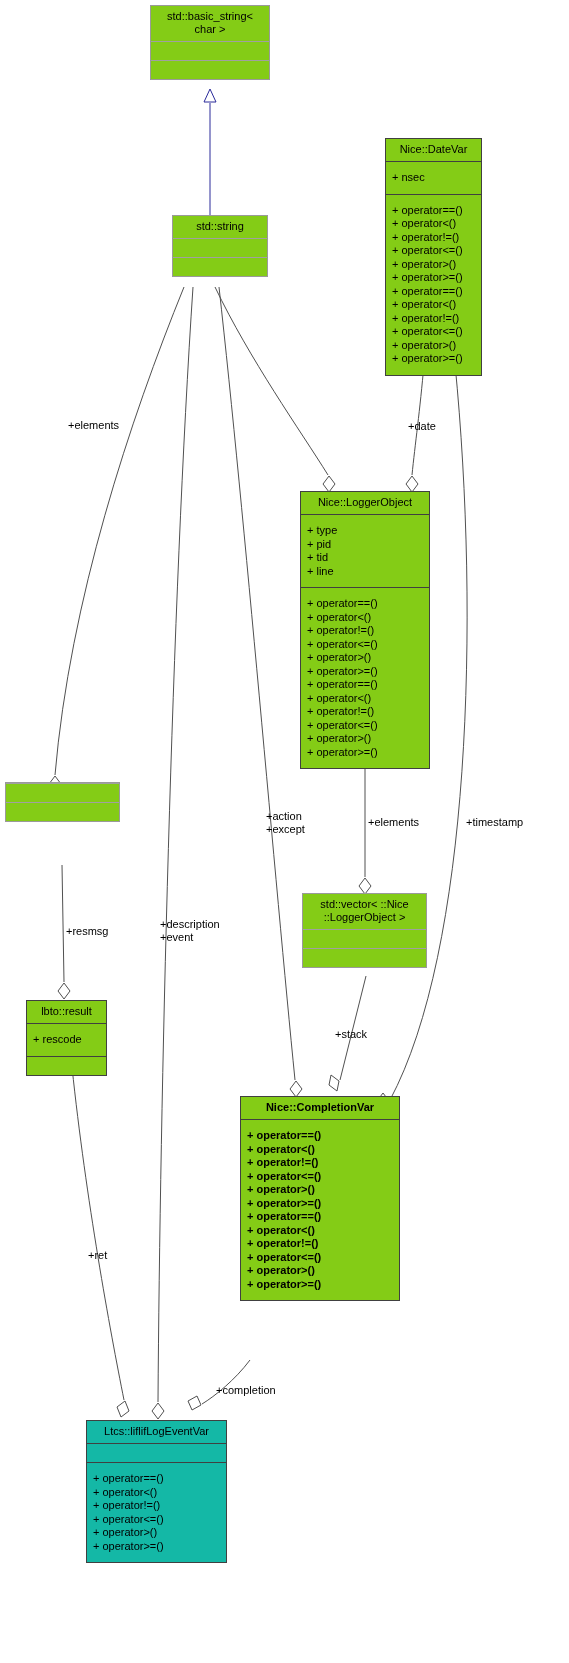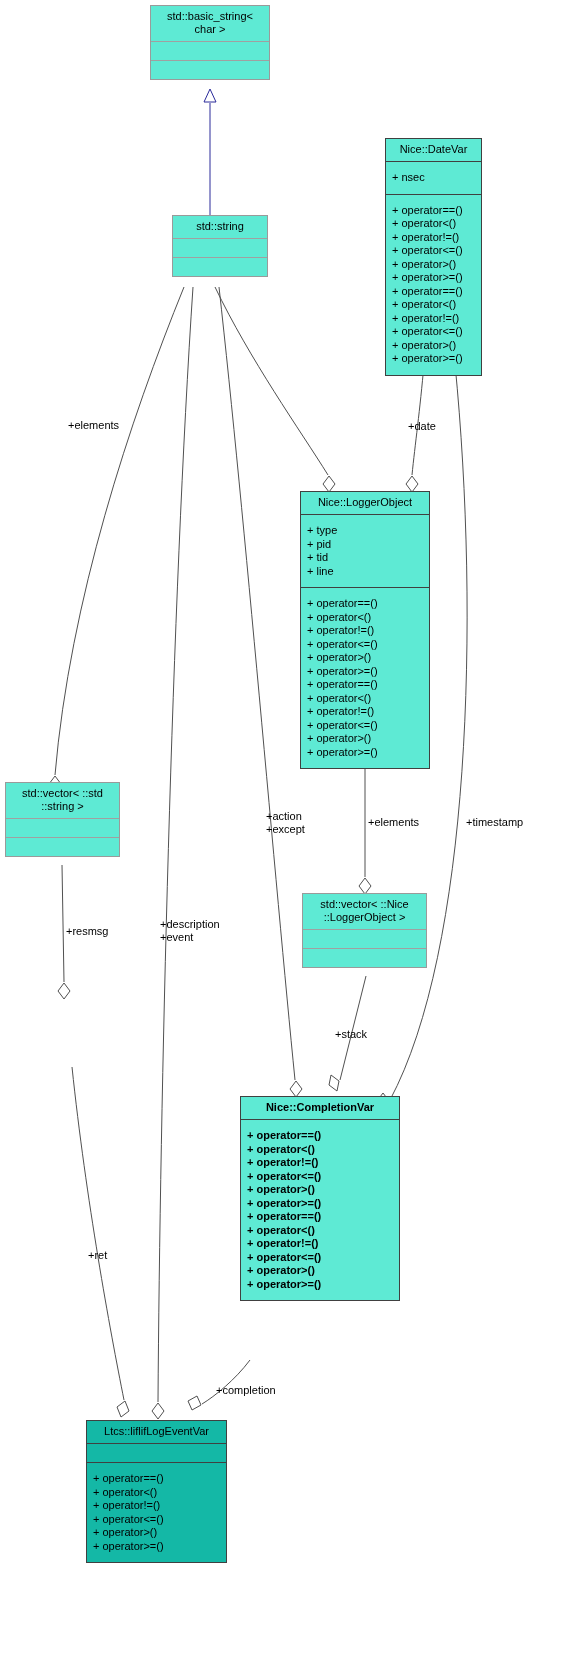--- a/index.html
+++ b/index.html
@@ -22,21 +22,21 @@
     position: absolute;
     left: 0;
     top: 0;
     width: 569px;
     height: 1663px;
     pointer-events: none;
   }
   .uml-class {
     position: absolute;
     box-sizing: border-box;
-    background: #5eead4;
+    background: #84cc16;
     border: 1px solid #a0a0a0;
     font-size: 11px;
     color: #000000;
   }
   .uml-class.plain {
     border: 1px solid #9a9a9a;
   }
   .uml-class.strong {
     border: 1px solid #404040;
   }
@@ -208,33 +208,38 @@
       <div class="op-line">+ operator==()</div>
       <div class="op-line">+ operator&lt;()</div>
       <div class="op-line">+ operator!=()</div>
       <div class="op-line">+ operator&lt;=()</div>
       <div class="op-line">+ operator&gt;()</div>
       <div class="op-line">+ operator&gt;=()</div>
     </div>
   </div>
 
   <div class="uml-class plain" style="left:5px; top:782px; width:115px;">
-    <div class="sec title">std::vector&lt; ::std
-::string &gt;</div>
     <div class="sec divider-top empty-sec"></div>
     <div class="sec divider-top empty-sec"></div>
   </div>
 
   <div class="uml-class plain" style="left:302px; top:893px; width:125px;">
     <div class="sec title">std::vector&lt; ::Nice
 ::LoggerObject &gt;</div>
     <div class="sec divider-top empty-sec"></div>
     <div class="sec divider-top empty-sec"></div>
   </div>
 
+  <div class="uml-class strong" style="left:26px; top:1000px; width:81px;">
+    <div class="sec title">lbto::result</div>
+    <div class="sec divider-top">
+      <div class="attr-line">+ rescode</div>
+    </div>
+    <div class="sec divider-top empty-sec"></div>
+  </div>
 
   <div class="uml-class strong" style="left:240px; top:1096px; width:160px;font-weight:bold;">
     <div class="sec title">Nice::CompletionVar</div>
     <div class="sec divider-top">
       <div class="op-line">+ operator==()</div>
       <div class="op-line">+ operator&lt;()</div>
       <div class="op-line">+ operator!=()</div>
       <div class="op-line">+ operator&lt;=()</div>
       <div class="op-line">+ operator&gt;()</div>
       <div class="op-line">+ operator&gt;=()</div>

